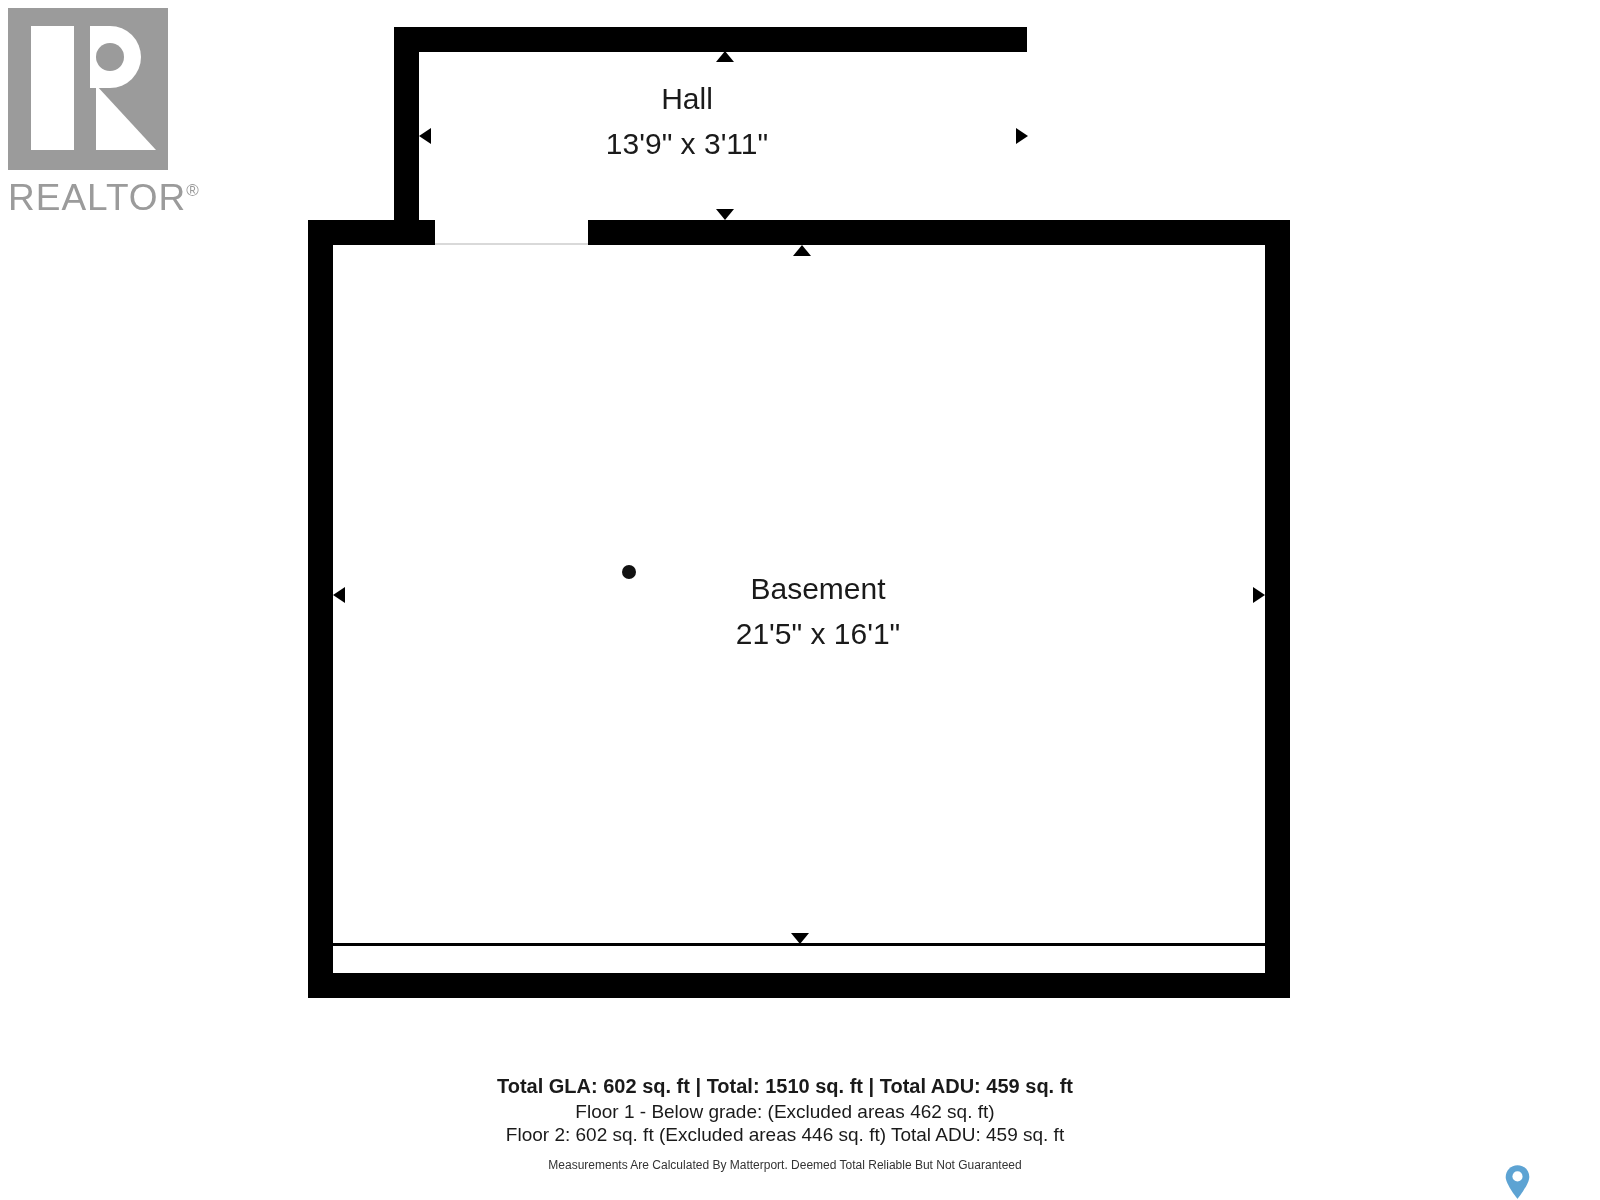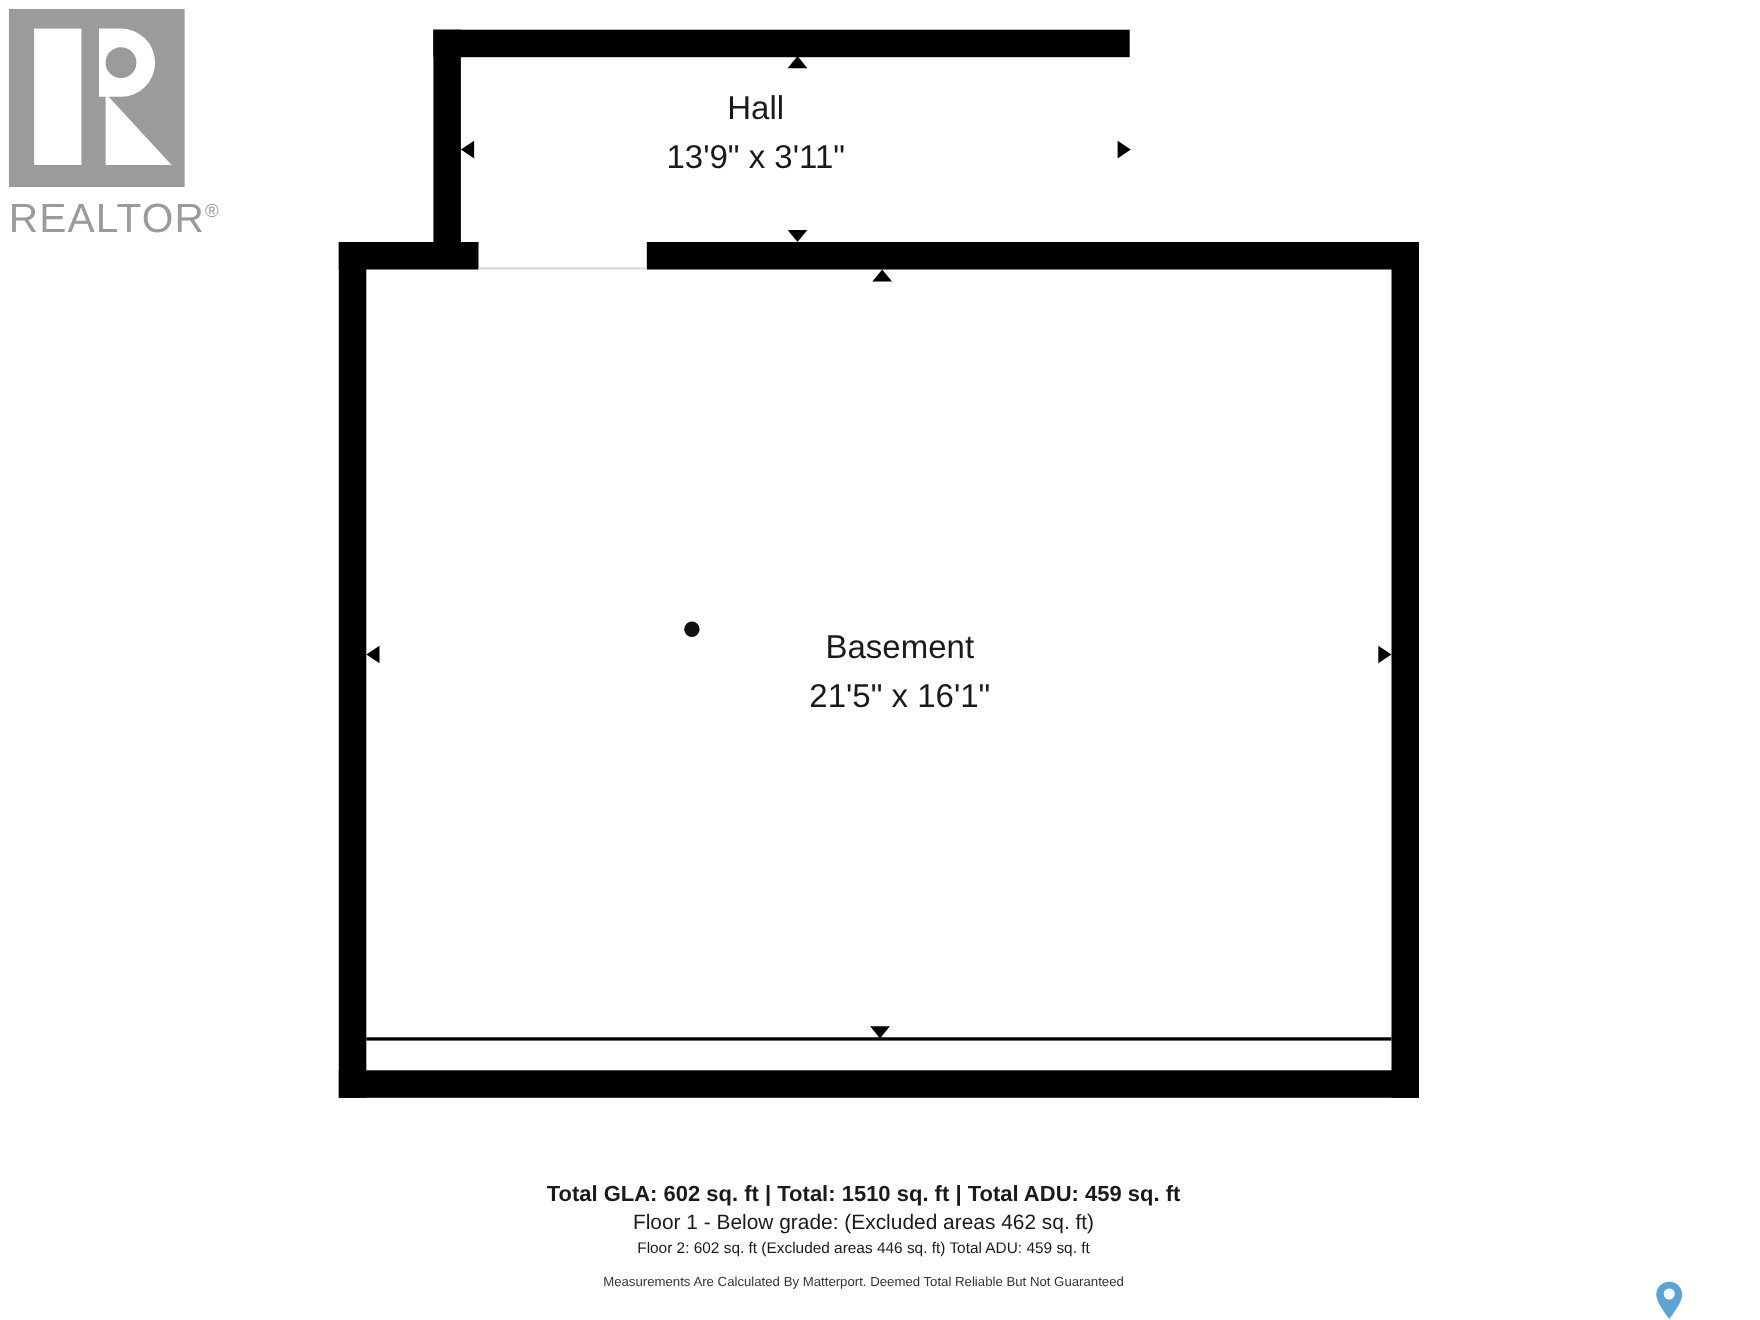--- a/index.html
+++ b/index.html
@@ -27,21 +27,21 @@
   
   .room-label{
     position:absolute;transform:translateX(-50%);text-align:center;
     font-size:30px;line-height:45px;color:#1a1a1a;white-space:nowrap;
   }
   .dot{position:absolute;left:622px;top:565px;width:14px;height:14px;border-radius:50%;background:#111;}
   
   .fline{position:absolute;left:1px;width:1568px;text-align:center;color:#1a1a1a;white-space:nowrap;}
   .f1{top:1074px;font-size:20px;font-weight:bold;line-height:24px;}
   .f2{top:1100px;font-size:19px;line-height:23px;}
-  .f3{top:1123px;font-size:14px;line-height:23px;}
+  .f3{top:1123px;font-size:19px;line-height:23px;}
   .f4{top:1158px;font-size:12px;line-height:15px;color:#333333;}
   
   .pin{position:absolute;left:1504px;top:1164px;}
 </style>
 </head>
 <body>
 
 <div class="canvas">
 
   <div class="logo">

